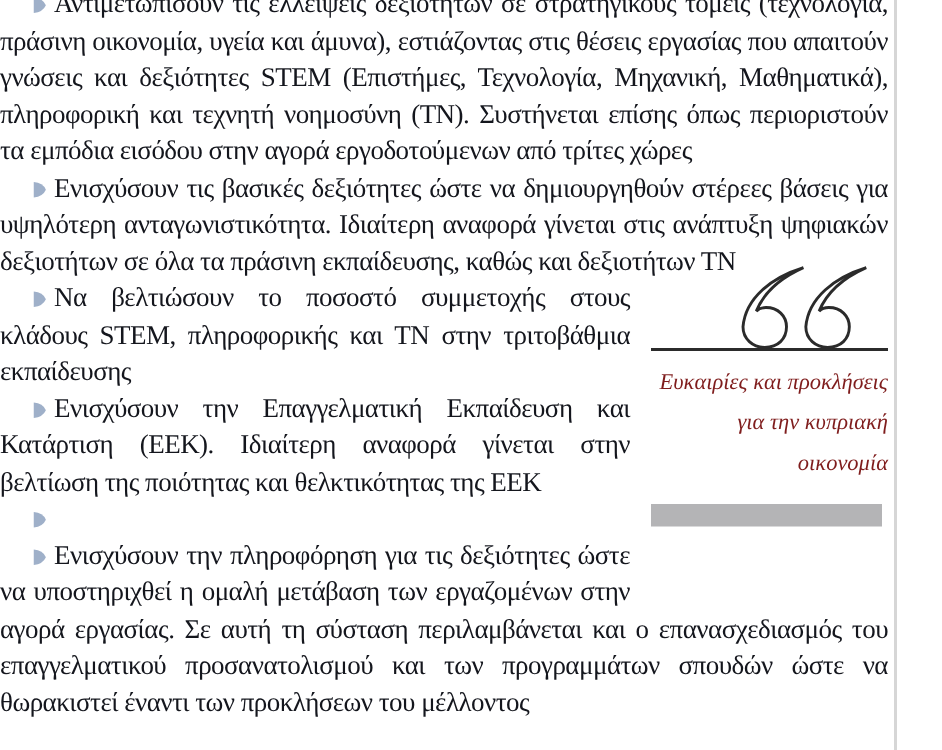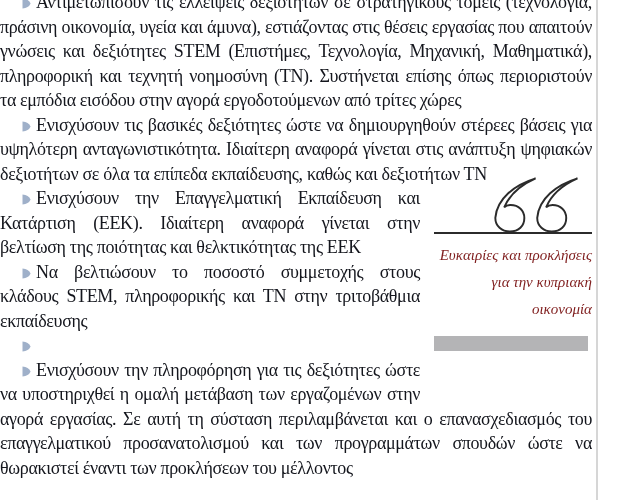--- a/index.html
+++ b/index.html
@@ -70,40 +70,40 @@
 
 <div class="page">
   <div class="content">
 
     <p><svg class="bullet-icon" viewBox="0 0 9 11">
           <path d="M0.5 0.4 Q6.6 0.9 8.6 5.5 Q6.6 10.1 0.5 10.6 Z" fill="#9fb0c9"></path>
         </svg><span>Αντιμετωπίσουν τις ελλείψεις δεξιοτήτων σε στρατηγικούς τομείς (τεχνολογία, πράσινη οικονομία, υγεία και άμυνα), εστιάζοντας στις θέσεις εργασίας που απαιτούν γνώσεις και δεξιότητες STEM (Επιστήμες, Τεχνολογία, Μηχανική, Μαθηματικά), πληροφορική και τεχνητή νοημοσύνη (ΤΝ). Συστήνεται επίσης όπως περιοριστούν τα εμπόδια εισόδου στην αγορά εργοδοτούμενων από τρίτες χώρες</span></p>
 
     <p><svg class="bullet-icon" viewBox="0 0 9 11">
           <path d="M0.5 0.4 Q6.6 0.9 8.6 5.5 Q6.6 10.1 0.5 10.6 Z" fill="#9fb0c9"></path>
-        </svg><span>Ενισχύσουν τις βασικές δεξιότητες ώστε να δημιουργηθούν στέρεες βάσεις για υψηλότερη ανταγωνιστικότητα. Ιδιαίτερη αναφορά γίνεται στις ανάπτυξη ψηφιακών δεξιοτήτων σε όλα τα επίπεδα εκπαίδευσης, καθώς και δεξιοτήτων ΤΝ</span></p>
+        </svg><span>Ενισχύσουν τις βασικές δεξιότητες ώστε να δημιουργηθούν στέρεες βάσεις για υψηλότερη ανταγωνιστικότητα. Ιδιαίτερη αναφορά γίνεται στις ανάπτυξη ψηφιακών δεξιοτήτων σε όλα τα πράσινη εκπαίδευσης, καθώς και δεξιοτήτων ΤΝ</span></p>
 
     <aside class="pullquote">
       <div class="quote-rule-row">
         <svg class="quote-marks" viewBox="0 0 120 72">
           <path d="M 62 3 C 36 11 14 28 12 52 C 12 62 20 69 30 69 C 41 69 48 62 48 52 C 48 43 41 36 31 36 C 28 36 25 37 23 39 C 30 22 44 11 62 3 Z" fill="#ffffff" stroke="#2b2b2b" stroke-width="2.4"></path>
           <path d="M 114 3 C 88 11 66 28 64 52 C 64 62 72 69 82 69 C 93 69 100 62 100 52 C 100 43 93 36 83 36 C 80 36 77 37 75 39 C 82 22 96 11 114 3 Z" fill="#ffffff" stroke="#2b2b2b" stroke-width="2.4"></path>
         </svg>
       </div>
       <div class="quote-text">Ευκαιρίες και προκλήσεις για την κυπριακή οικονομία</div>
       <div class="gray-bar"></div>
     </aside>
 
     <p><svg class="bullet-icon" viewBox="0 0 9 11">
           <path d="M0.5 0.4 Q6.6 0.9 8.6 5.5 Q6.6 10.1 0.5 10.6 Z" fill="#9fb0c9"></path>
-        </svg><span>Ενισχύσουν την Επαγγελματική Εκπαίδευση και Κατάρτιση (ΕΕΚ). Ιδιαίτερη αναφορά γίνεται στην βελτίωση της ποιότητας και θελκτικότητας της ΕΕΚ</span></p>
+        </svg><span>Να βελτιώσουν το ποσοστό συμμετοχής στους κλάδους STEM, πληροφορικής και ΤΝ στην τριτοβάθμια εκπαίδευσης</span></p>
 
     <p><svg class="bullet-icon" viewBox="0 0 9 11">
           <path d="M0.5 0.4 Q6.6 0.9 8.6 5.5 Q6.6 10.1 0.5 10.6 Z" fill="#9fb0c9"></path>
-        </svg><span>Να βελτιώσουν το ποσοστό συμμετοχής στους κλάδους STEM, πληροφορικής και ΤΝ στην τριτοβάθμια εκπαίδευσης</span></p>
+        </svg><span>Ενισχύσουν την Επαγγελματική Εκπαίδευση και Κατάρτιση (ΕΕΚ). Ιδιαίτερη αναφορά γίνεται στην βελτίωση της ποιότητας και θελκτικότητας της ΕΕΚ</span></p>
 
     <p><svg class="bullet-icon" viewBox="0 0 9 11">
           <path d="M0.5 0.4 Q6.6 0.9 8.6 5.5 Q6.6 10.1 0.5 10.6 Z" fill="#9fb0c9"></path>
         </svg></p>
 
     <p><svg class="bullet-icon" viewBox="0 0 9 11">
           <path d="M0.5 0.4 Q6.6 0.9 8.6 5.5 Q6.6 10.1 0.5 10.6 Z" fill="#9fb0c9"></path>
         </svg><span>Ενισχύσουν την πληροφόρηση για τις δεξιότητες ώστε να υποστηριχθεί η ομαλή μετάβαση των εργαζομένων στην αγορά εργασίας. Σε αυτή τη σύσταση περιλαμβάνεται και ο επανασχεδιασμός του επαγγελματικού προσανατολισμού και των προγραμμάτων σπουδών ώστε να θωρακιστεί έναντι των προκλήσεων του μέλλοντος</span></p>
 
   </div>

